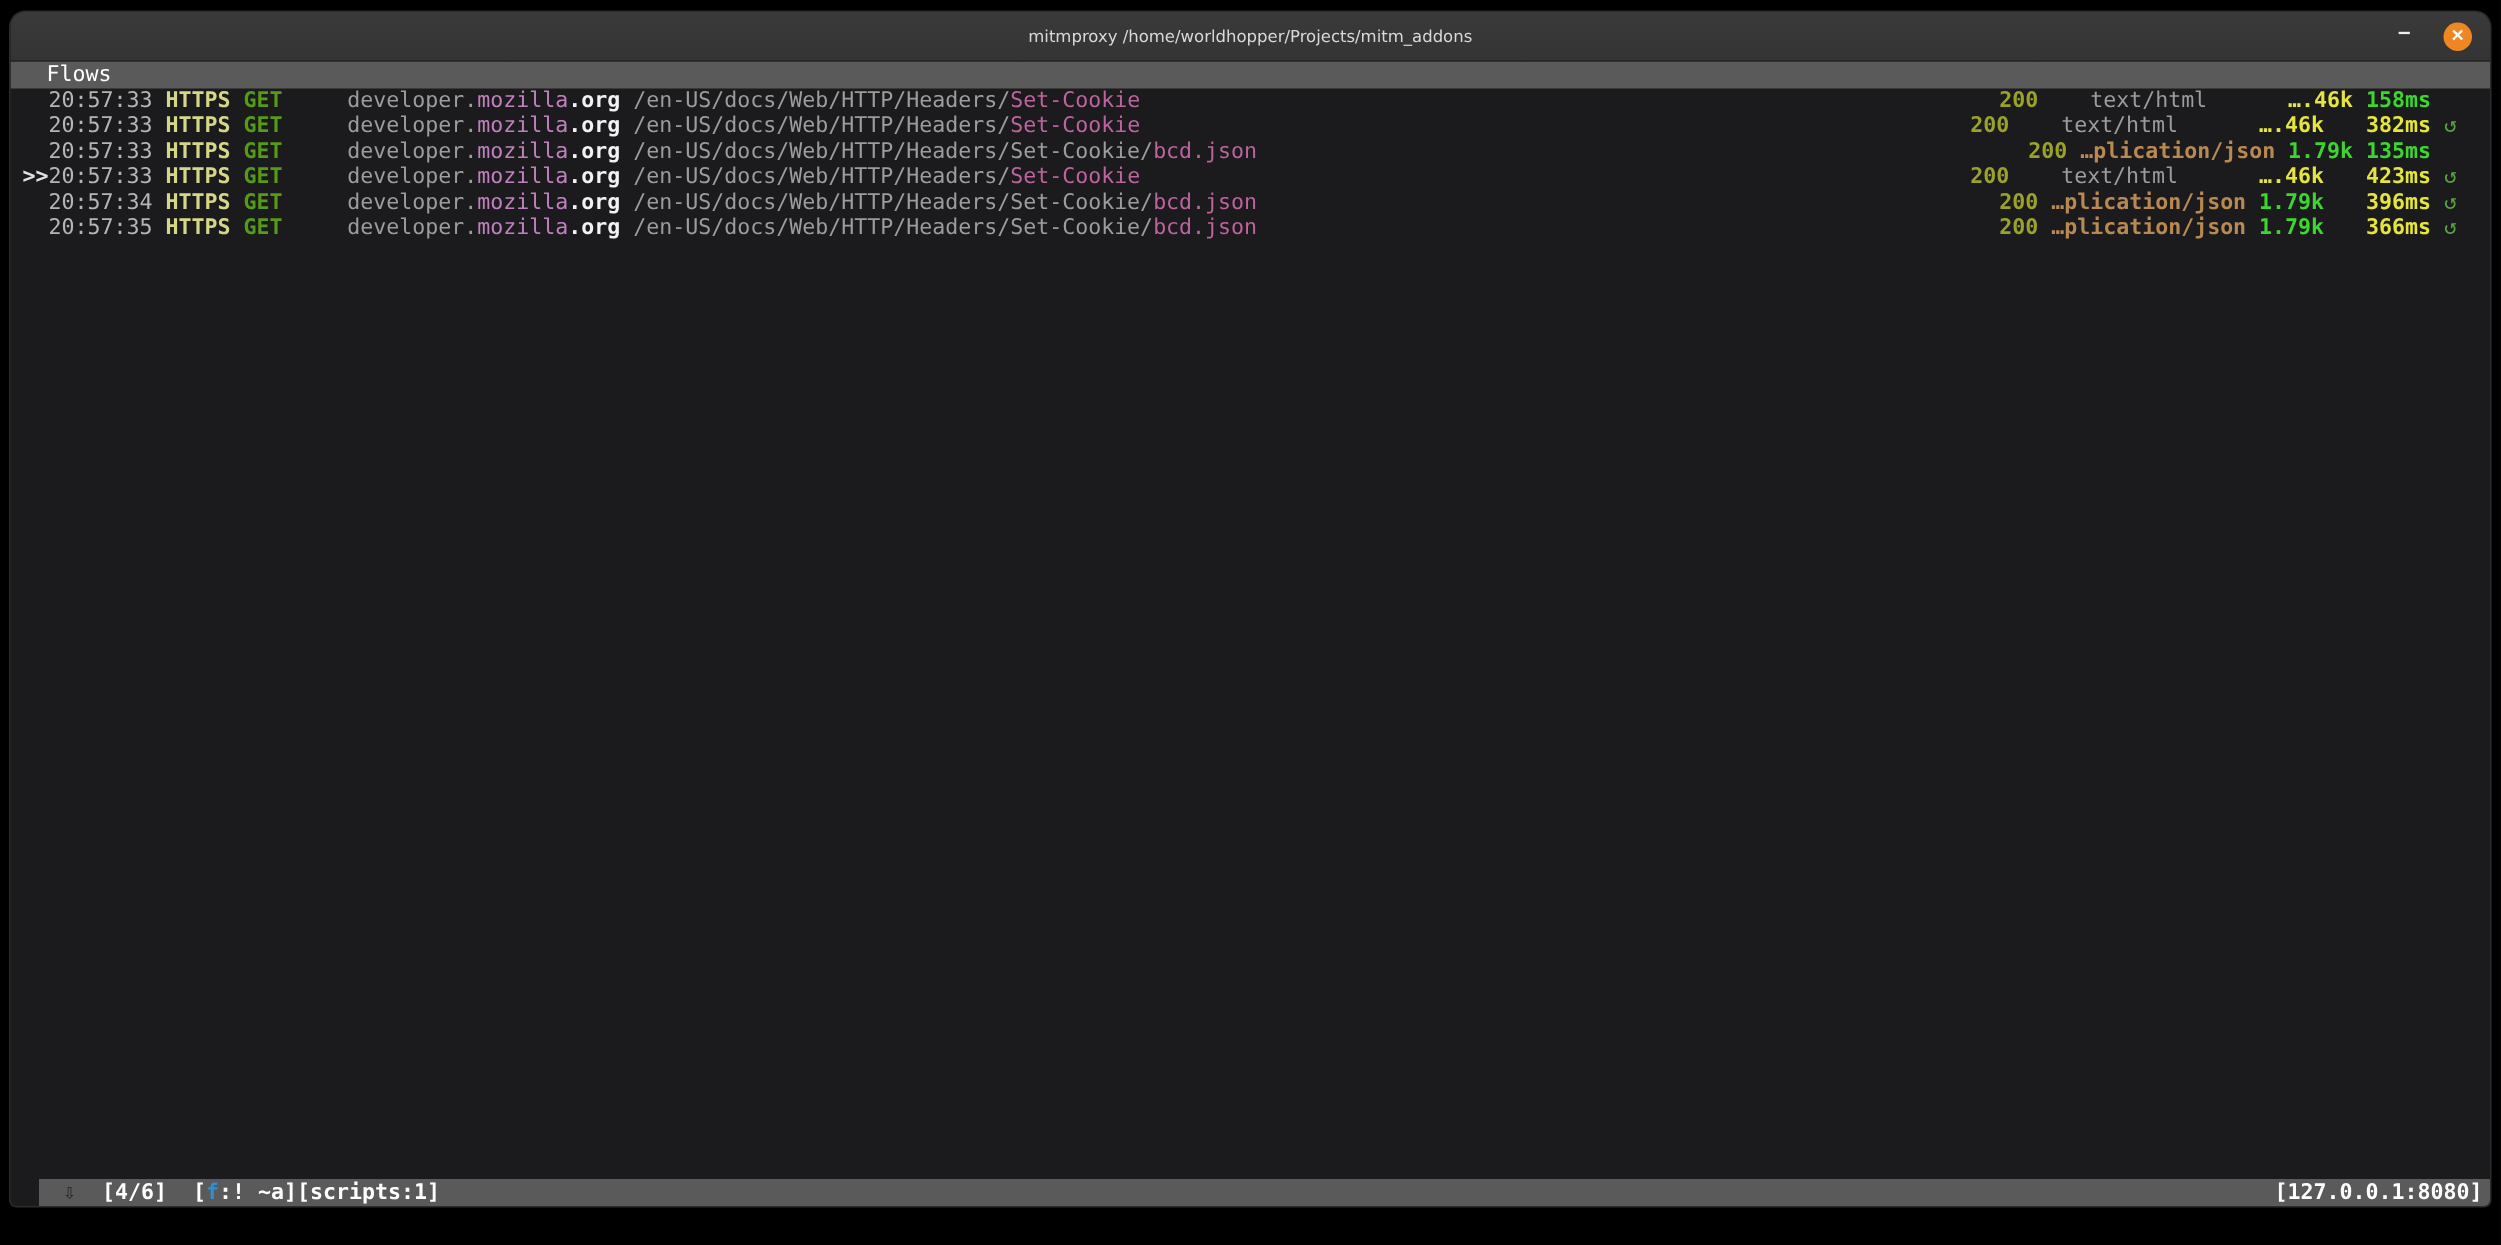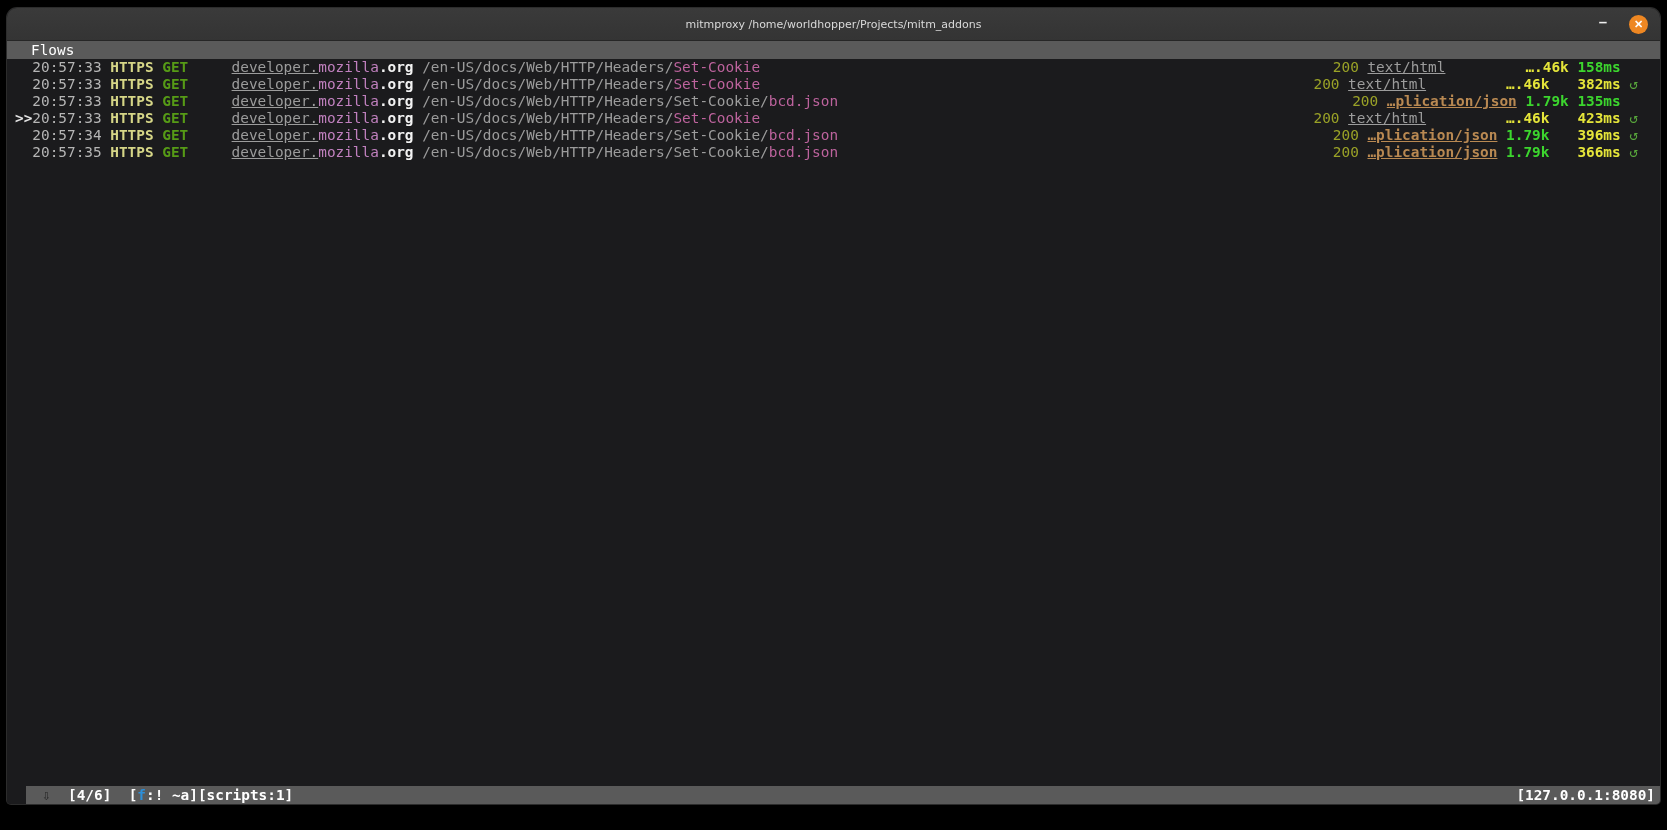--- a/index.html
+++ b/index.html
@@ -36,28 +36,28 @@
 
   .flow-row { display:flex; height:17px; line-height:17px; white-space:pre;
               padding-left:8px; padding-right:22px; }
   .fl-left { flex:0 0 auto; }
   .fl-right { margin-left:auto; flex:0 0 auto; }
   .cell { display:inline-block; }
   .marker { width:2ch; color:#e2e2e2; font-weight:bold; }
   .ts { color:var(--text-gray,#b5b5b5); }
   .scheme { margin-left:1ch; color:var(--scheme-khaki,#d6d687); font-weight:bold; }
   .method { margin-left:1ch; color:var(--method-green,#569b16); font-weight:bold; }
-  .host-dim { margin-left:5ch; color:var(--text-dim,#9c9c9c);text-decoration:underline; }
+  .host-dim { margin-left:5ch; color:var(--text-dim,#9c9c9c); }
   .host-accent { color:var(--host-pink,#c080be); }
   .host-bold { color:var(--text-bright,#f2f2f2); font-weight:bold; }
   .path-dim { margin-left:1ch; color:var(--text-dim,#9c9c9c); }
   .path-accent { color:var(--path-pink,#bd639d);text-align:right; }
 
-  .status { width:3ch; color:var(--status-olive,#9aa227); font-weight:normal; }
-  .ctype { width:15ch; margin-left:1ch; text-align:left;text-decoration:underline; }
+  .status { width:3ch; color:var(--status-olive,#9aa227); font-weight:bold; }
+  .ctype { width:15ch; margin-left:1ch; text-align:center; }
   .ctype[data-variant="html"] { color:var(--text-dim,#9c9c9c); }
   .ctype[data-variant="json"] { color:var(--tan-json,#b98952); font-weight:bold; }
   .sizec, .durc { width:5ch; margin-left:1ch; text-align:right; font-weight:bold; }
   .v[data-variant="yellow"] { color:var(--yellow,#e5e53a);margin-left:28px; }
   .v[data-variant="green"]  { color:var(--bright-green,#3cd62e); }
   .replay { width:1ch; margin-left:1ch; color:var(--replay-green,#58a73c); }
 
   .spacer { flex:1; }
 
   

